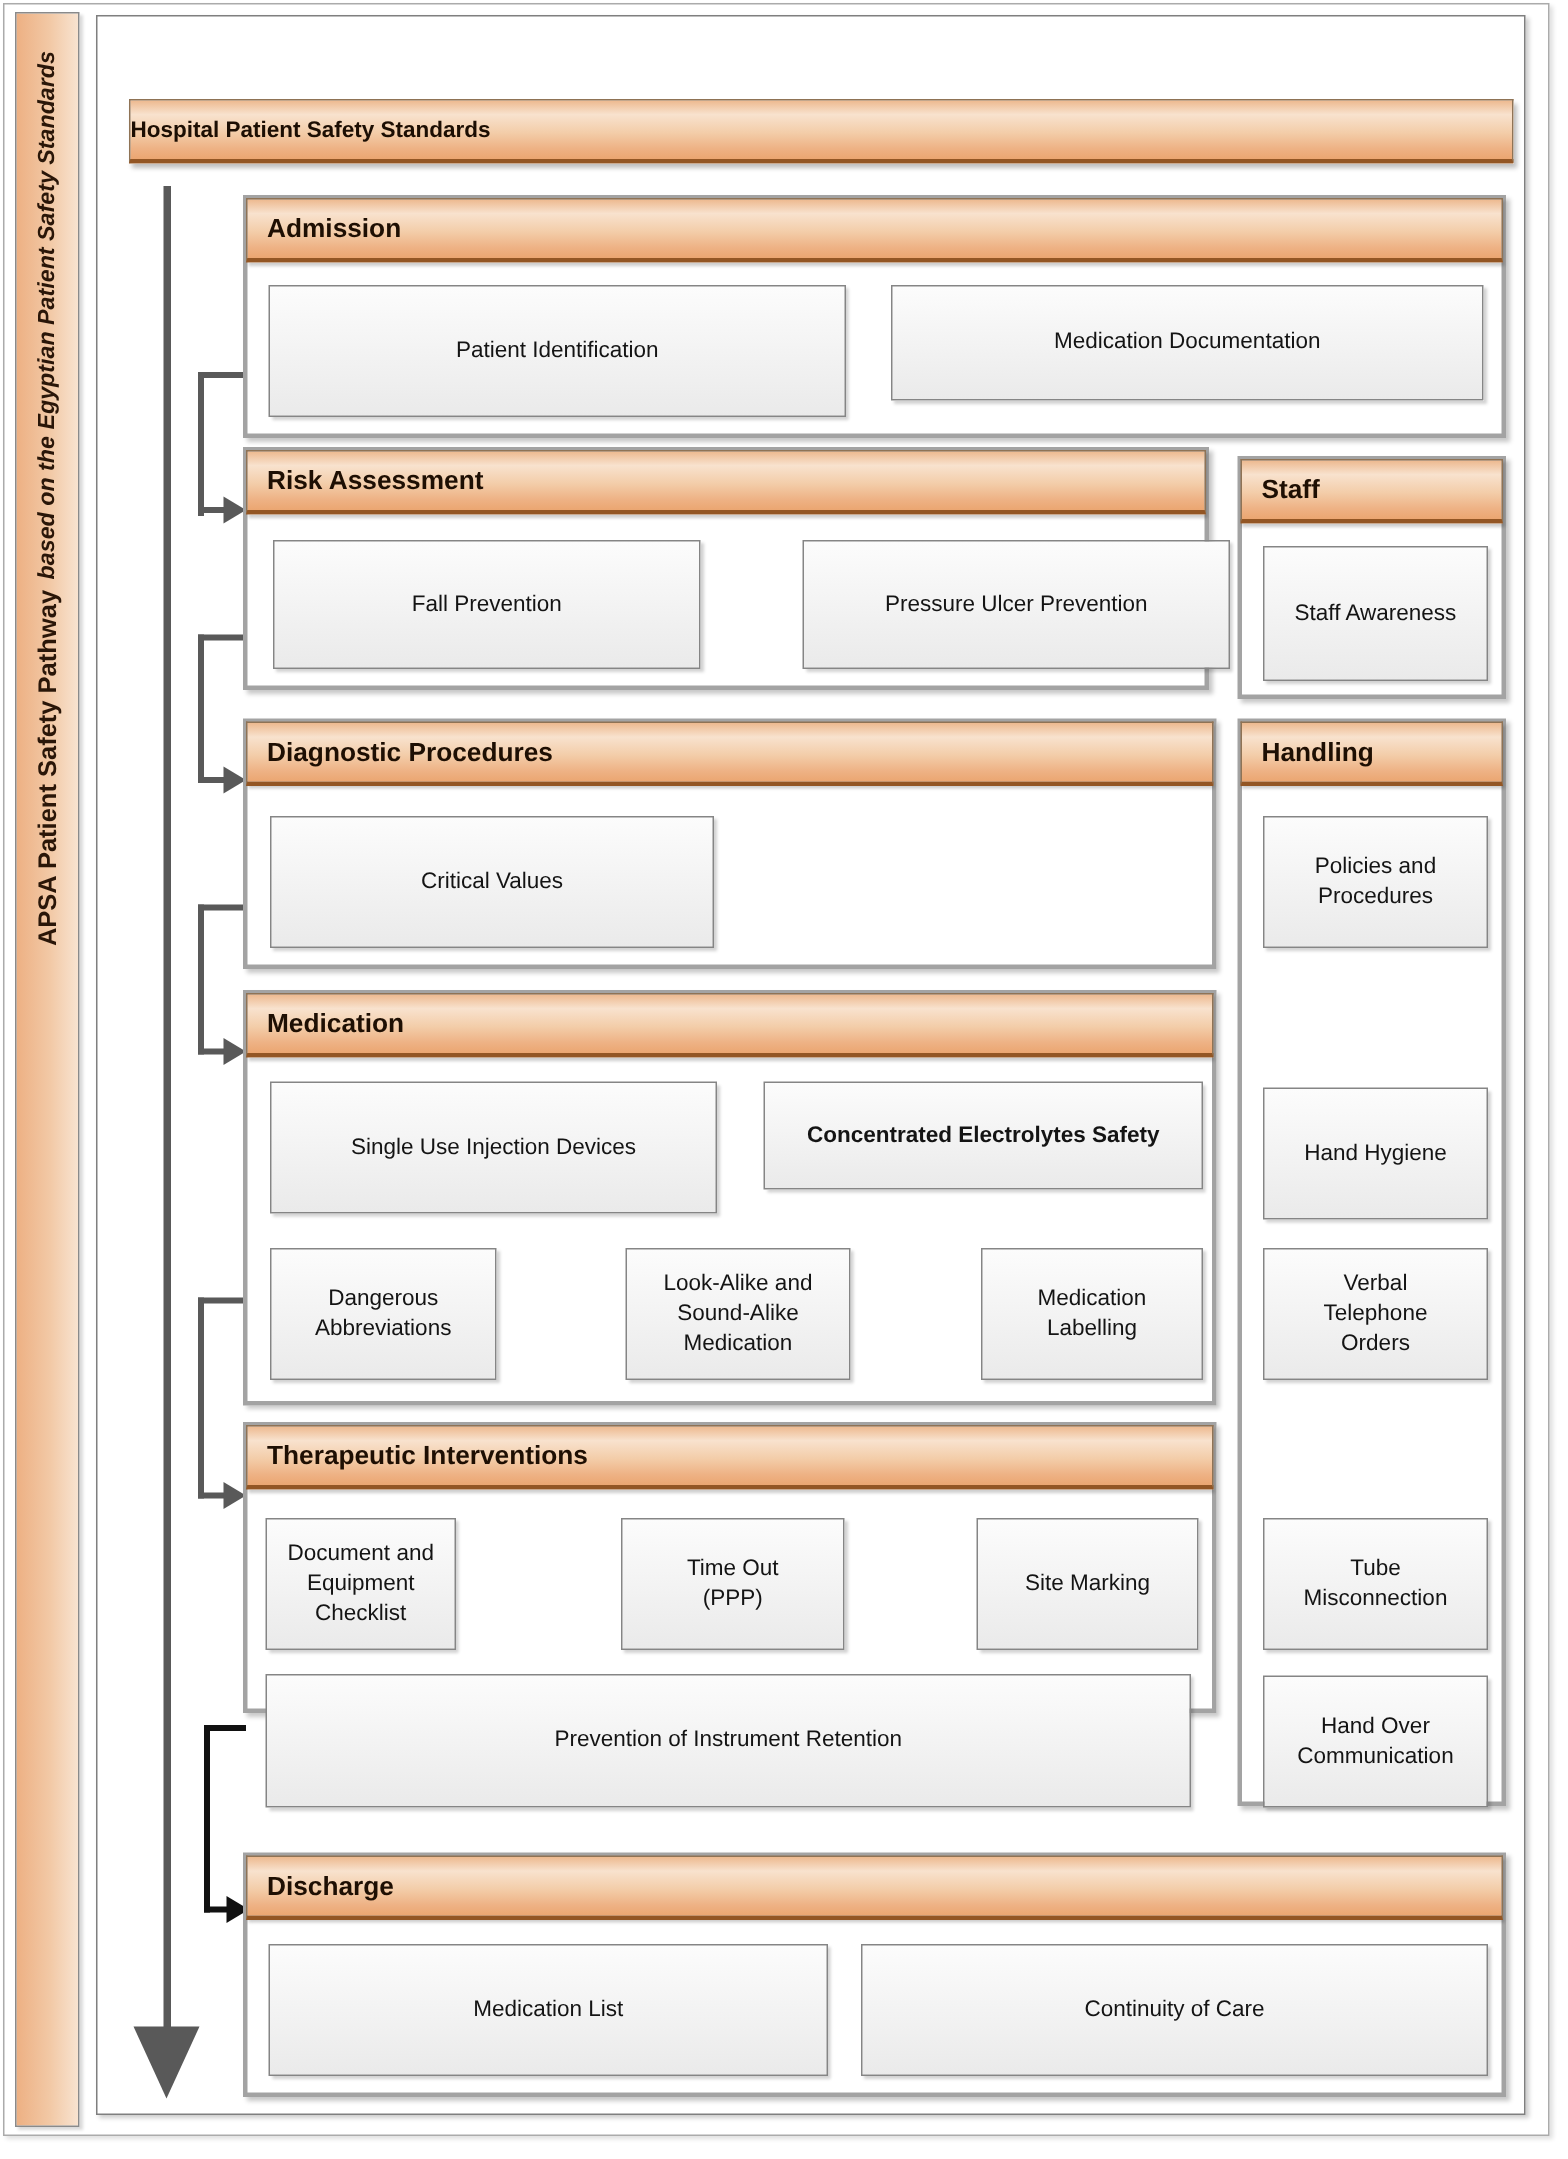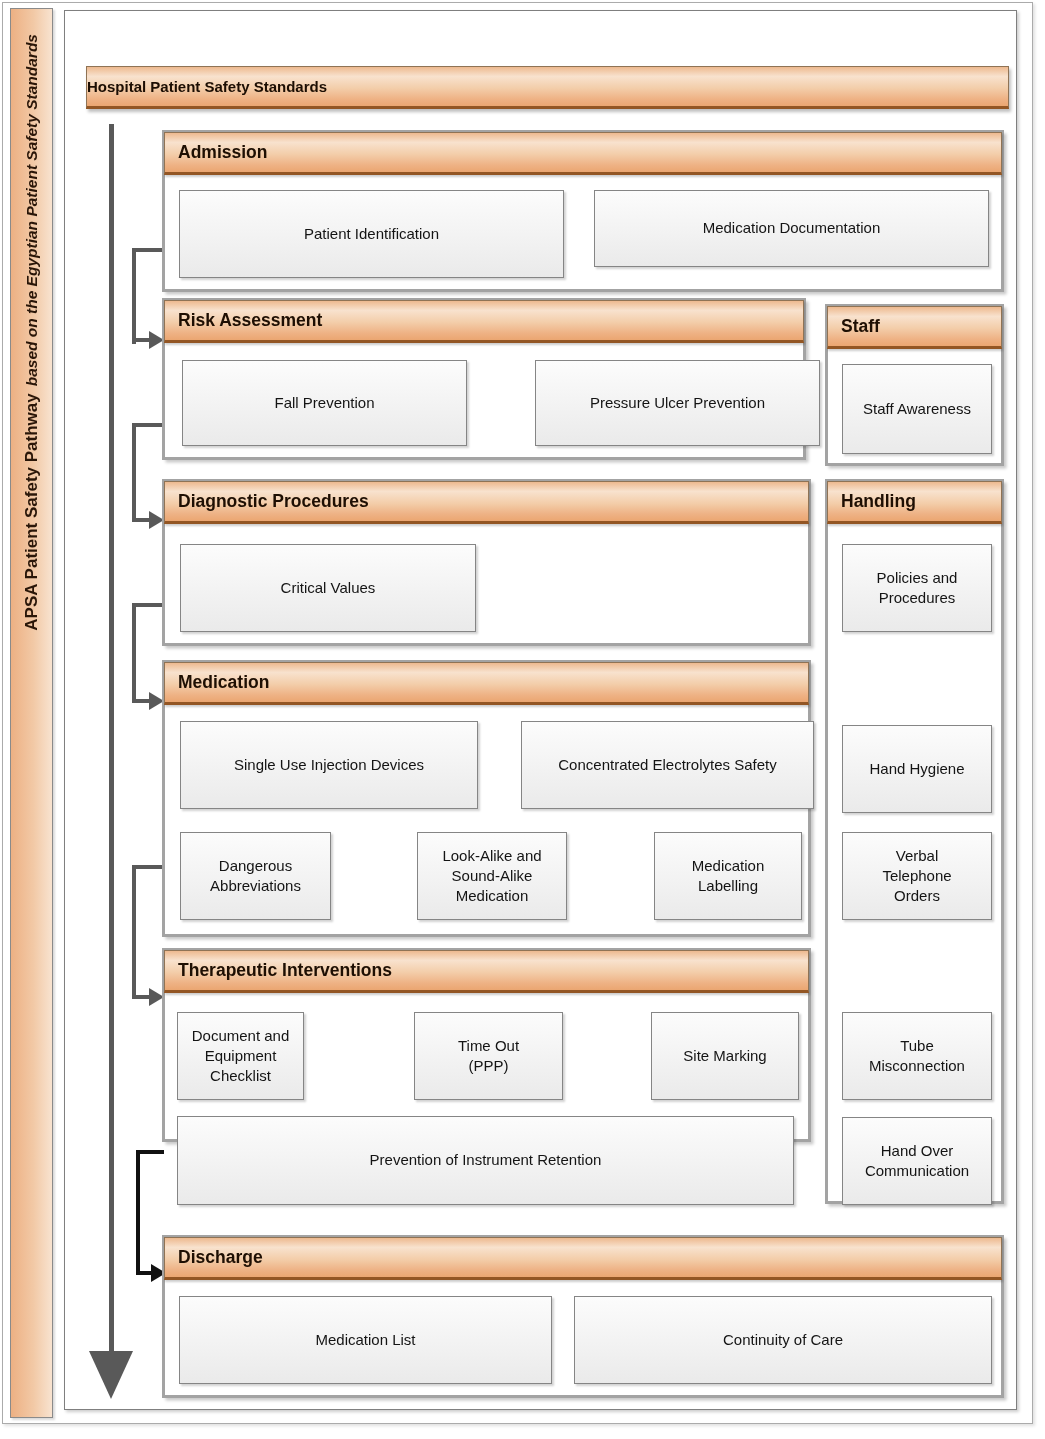--- a/index.html
+++ b/index.html
@@ -139,21 +139,21 @@
       <div class="box narrow" style="left:14px;top:62px;width:150px;height:88px;">Policies and Procedures</div>
       <div class="box narrow" style="left:14px;top:243px;width:150px;height:88px;">Hand Hygiene</div>
       <div class="box narrow" style="left:14px;top:530px;width:150px;height:88px;">Tube Misconnection</div>
       <div class="box narrow" style="left:14px;top:350px;width:150px;height:88px;">Verbal Telephone Orders</div>
       <div class="box narrow" style="left:14px;top:635px;width:150px;height:88px;">Hand Over Communication</div>
     </div>
 
     <div class="section" style="left:97px;top:649px;width:649px;height:277px;">
       <div class="sec-header">Medication</div>
       <div class="box" style="left:15px;top:58px;width:298px;height:88px;">Single Use Injection Devices</div>
-      <div class="box" style="left:356px;top:58px;width:293px;height:88px;">Concentrated Electrolytes Safety</div>
+      <div class="box" style="left:344px;top:58px;width:293px;height:72px;font-weight:bold;">Concentrated Electrolytes Safety</div>
       <div class="box" style="left:15px;top:169px;width:151px;height:88px;">Dangerous Abbreviations</div>
       <div class="box" style="left:252px;top:169px;width:150px;height:88px;">Look-Alike and Sound-Alike Medication</div>
       <div class="box" style="left:489px;top:169px;width:148px;height:88px;">Medication Labelling</div>
     </div>
 
     <div class="section" style="left:97px;top:937px;width:649px;height:194px;">
       <div class="sec-header">Therapeutic Interventions</div>
       <div class="box" style="left:12px;top:61px;width:127px;height:88px;">Document and Equipment Checklist</div>
       <div class="box xnarrow" style="left:249px;top:61px;width:149px;height:88px;">Time Out (PPP)</div>
       <div class="box" style="left:486px;top:61px;width:148px;height:88px;">Site Marking</div>

